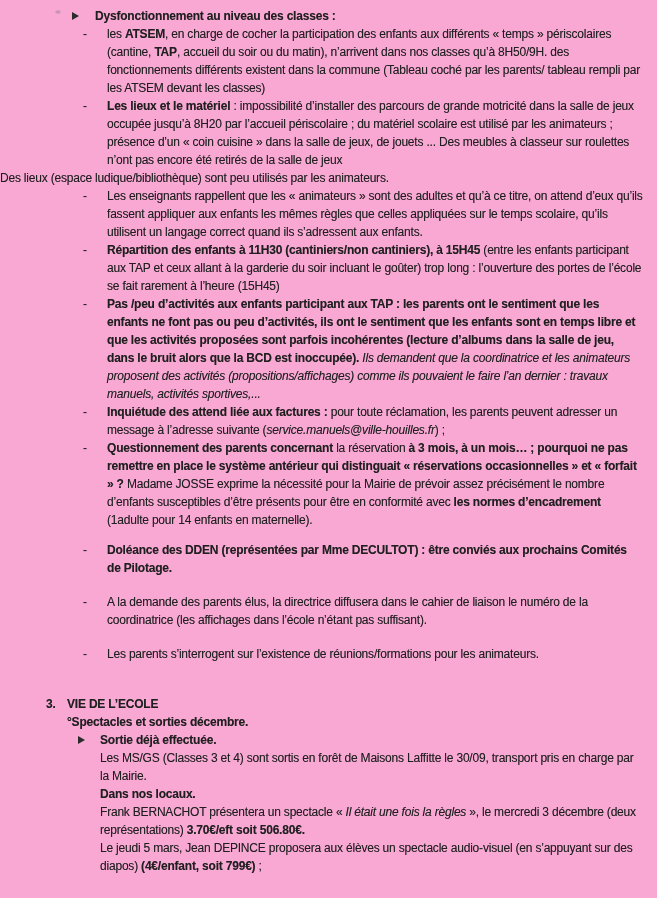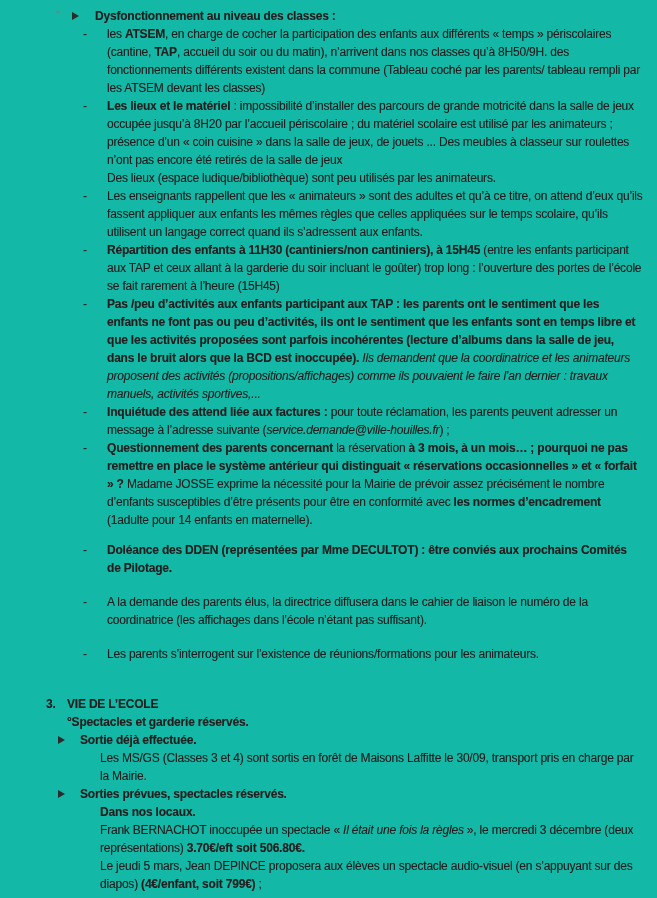--- a/index.html
+++ b/index.html
@@ -6,47 +6,47 @@
     margin: 0;
     padding: 0;
     background: #ffffff;
   }
   .page {
     position: relative;
     width: 657px;
     height: 898px;
     box-sizing: border-box;
     padding-top: 7px;
-    background: #14b8a6;
+    background: #f9a8d4;
     overflow: hidden;
     font-family: "Liberation Sans", "DejaVu Sans", sans-serif;
     font-size: 12px;
     line-height: 18px;
     letter-spacing: -0.2px;
     color: #1f1f1f;
     text-shadow: 0 0 0.3px rgba(40,40,40,0.45);
   }
   .block { display: flex; }
   .block .marker { flex: 0 0 auto; }
   .block .text { flex: 1 1 auto; }
 
   .arrow1 { margin-left: 72px; margin-right: 16px; }
   .arrow1 .marker { width: 23px; }
 
   .dash { margin-left: 83px; margin-right: 14px; }
   .dash .marker { width: 24px; }
 
-  .plain1 { margin-left: 107px; margin-right: 14px; }
+  .plain1 { margin-right: 14px; }
 
   .numbered { margin-left: 46px; margin-right: 14px; }
   .numbered .marker { width: 21px; font-weight: bold; }
 
   .sub { margin-left: 67px; margin-right: 14px; }
 
-  .arrow2 { margin-left: 58px; margin-right: 14px; }
+  .arrow2 { margin-left: 78px; margin-right: 14px; }
   .arrow2 .marker { width: 22px; }
 
   .plain2 { margin-left: 100px; margin-right: 14px; justify-content: flex-end; }
 
   .gap { display: block; }
 
   .b { font-weight: bold; }
   .i { font-style: italic; }
 
   .tri {
@@ -92,21 +92,21 @@
     <div class="block dash">
       <span class="marker">-</span>
       <div class="text"><span class="b">Répartition des enfants à 11H30 (cantiniers/non cantiniers), à 15H45</span><span> (entre les enfants participant aux TAP et ceux allant à la garderie du soir incluant le goûter) trop long : l’ouverture des portes de l’école se fait rarement à l’heure (15H45)</span></div>
     </div>
     <div class="block dash">
       <span class="marker">-</span>
       <div class="text"><span class="b">Pas /peu d’activités aux enfants participant aux TAP : les parents ont le sentiment que les enfants ne font pas ou peu d’activités, ils ont le sentiment que les enfants sont en temps libre et que les activités proposées sont parfois incohérentes (lecture d’albums dans la salle de jeu, dans le bruit alors que la BCD est inoccupée).</span><span class="i"> Ils demandent que la coordinatrice et les animateurs proposent des activités (propositions/affichages) comme ils pouvaient le faire l’an dernier : travaux manuels, activités sportives,...</span></div>
     </div>
     <div class="block dash">
       <span class="marker">-</span>
-      <div class="text"><span class="b">Inquiétude des attend liée aux factures :</span><span> pour toute réclamation, les parents peuvent adresser un message à l’adresse suivante (</span><span class="i">service.demande@ville-houilles.fr</span><span>) ;</span></div>
+      <div class="text"><span class="b">Inquiétude des attend liée aux factures :</span><span> pour toute réclamation, les parents peuvent adresser un message à l’adresse suivante (</span><span class="i">service.manuels@ville-houilles.fr</span><span>) ;</span></div>
     </div>
     <div class="block dash">
       <span class="marker">-</span>
       <div class="text"><span class="b">Questionnement des parents concernant</span><span> la réservation </span><span class="b">à 3 mois, à un mois… ; pourquoi ne pas remettre en place le système antérieur qui distinguait « réservations occasionnelles » et « forfait » ?</span><span> Madame JOSSE exprime la nécessité pour la Mairie de prévoir assez précisément le nombre d’enfants susceptibles d’être présents pour être en conformité avec </span><span class="b">les normes d’encadrement</span><span> (1adulte pour 14 enfants en maternelle).</span></div>
     </div>
     <div class="block gap" style="height: 12px;"></div>
     <div class="block dash">
       <span class="marker">-</span>
       <div class="text"><span class="b">Doléance des DDEN (représentées par Mme DECULTOT) : être conviés aux prochains Comités de Pilotage.</span></div>
     </div>
@@ -119,35 +119,31 @@
     <div class="block dash">
       <span class="marker">-</span>
       <div class="text"><span>Les parents s’interrogent sur l’existence de réunions/formations pour les animateurs.</span></div>
     </div>
     <div class="block gap" style="height: 32px;"></div>
     <div class="block numbered">
       <span class="marker">3.</span>
       <div class="text"><span class="b">VIE DE L’ECOLE</span></div>
     </div>
     <div class="block sub">
-      <div class="text"><span class="b">°Spectacles et garderie réservés.</span></div>
+      <div class="text"><span class="b">°Spectacles et sorties décembre.</span></div>
     </div>
     <div class="block arrow2">
       <span class="marker"><span class="tri"></span></span>
       <div class="text"><span class="b">Sortie déjà effectuée.</span></div>
     </div>
     <div class="block plain2">
       <div class="text"><span>Les MS/GS (Classes 3 et 4) sont sortis en forêt de Maisons Laffitte le 30/09, transport pris en charge par la Mairie.</span></div>
     </div>
-    <div class="block arrow2">
-      <span class="marker"><span class="tri"></span></span>
-      <div class="text"><span class="b">Sorties prévues, spectacles réservés.</span></div>
-    </div>
     <div class="block plain2">
       <div class="text"><span class="b">Dans nos locaux.</span></div>
     </div>
     <div class="block plain2">
-      <div class="text"><span>Frank BERNACHOT inoccupée un spectacle « </span><span class="i">Il était une fois la règles</span><span> », le mercredi 3 décembre (deux représentations) </span><span class="b">3.70€/eft soit 506.80€.</span></div>
+      <div class="text"><span>Frank BERNACHOT présentera un spectacle « </span><span class="i">Il était une fois la règles</span><span> », le mercredi 3 décembre (deux représentations) </span><span class="b">3.70€/eft soit 506.80€.</span></div>
     </div>
     <div class="block plain2">
       <div class="text"><span>Le jeudi 5 mars, Jean DEPINCE proposera aux élèves un spectacle audio-visuel (en s’appuyant sur des diapos) </span><span class="b">(4€/enfant, soit 799€)</span><span> ;</span></div>
     </div>
   </div>
 
 </body></html>

